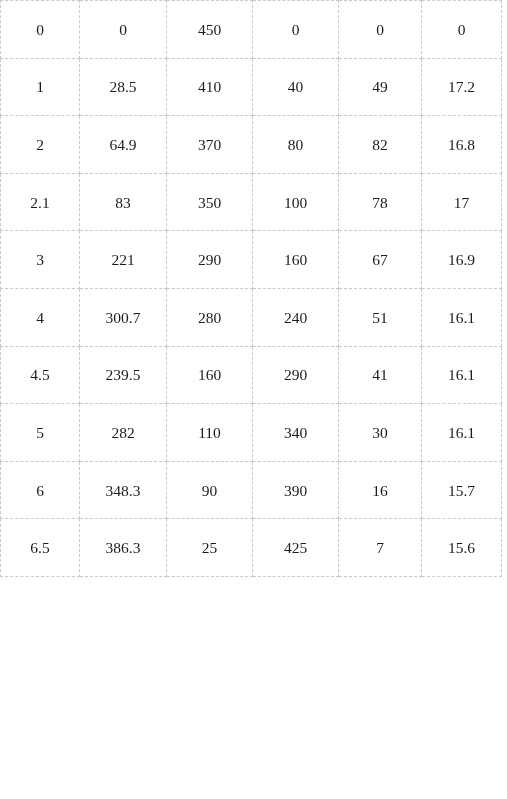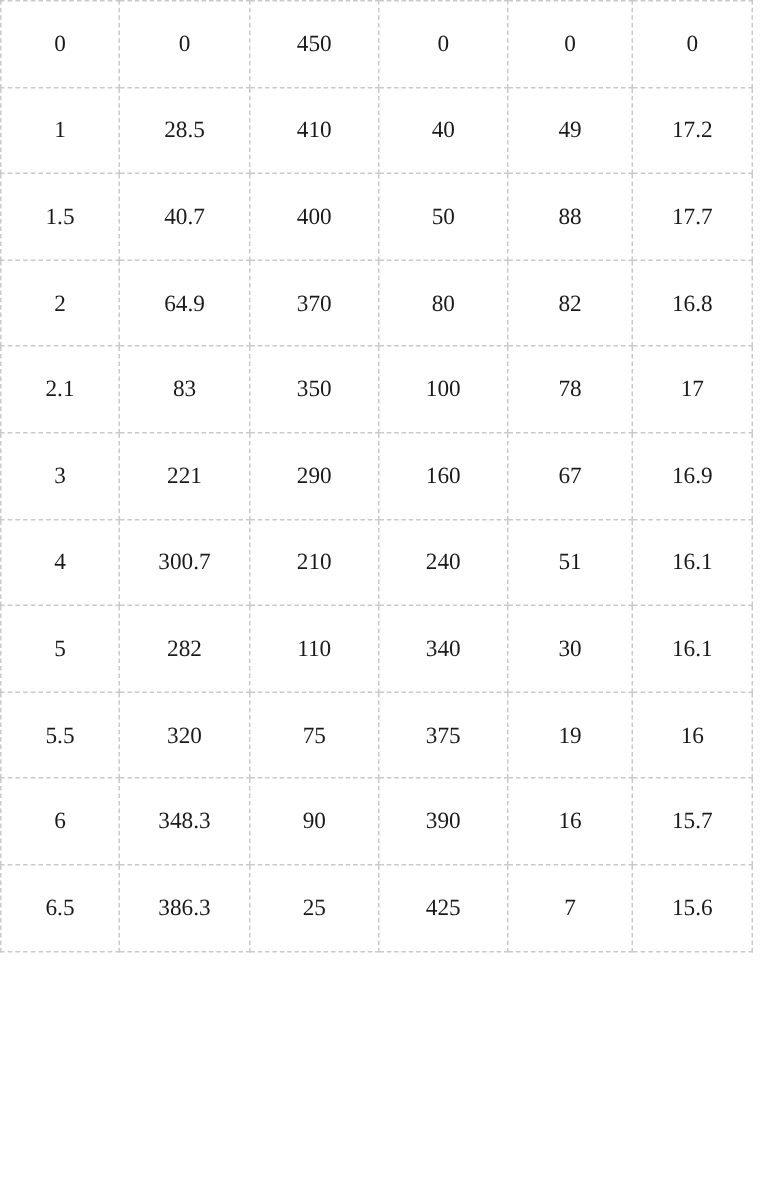--- a/index.html
+++ b/index.html
@@ -72,28 +72,20 @@
         </tr>
         <tr>
           <td>1</td>
           <td>28.5</td>
           <td>410</td>
           <td>40</td>
           <td>49</td>
           <td>17.2</td>
         </tr>
         <tr>
-          <td>1.5</td>
-          <td>40.7</td>
-          <td>400</td>
-          <td>50</td>
-          <td>88</td>
-          <td>17.7</td>
-        </tr>
-        <tr>
           <td>2</td>
           <td>64.9</td>
           <td>370</td>
           <td>80</td>
           <td>82</td>
           <td>16.8</td>
         </tr>
         <tr>
           <td>2.1</td>
           <td>83</td>
@@ -106,40 +98,40 @@
           <td>3</td>
           <td>221</td>
           <td>290</td>
           <td>160</td>
           <td>67</td>
           <td>16.9</td>
         </tr>
         <tr>
           <td>4</td>
           <td>300.7</td>
-          <td>210</td>
+          <td>280</td>
           <td>240</td>
           <td>51</td>
+          <td>16.1</td>
+        </tr>
+        <tr>
+          <td>4.5</td>
+          <td>239.5</td>
+          <td>160</td>
+          <td>290</td>
+          <td>41</td>
           <td>16.1</td>
         </tr>
         <tr>
           <td>5</td>
           <td>282</td>
           <td>110</td>
           <td>340</td>
           <td>30</td>
           <td>16.1</td>
-        </tr>
-        <tr>
-          <td>5.5</td>
-          <td>320</td>
-          <td>75</td>
-          <td>375</td>
-          <td>19</td>
-          <td>16</td>
         </tr>
         <tr>
           <td>6</td>
           <td>348.3</td>
           <td>90</td>
           <td>390</td>
           <td>16</td>
           <td>15.7</td>
         </tr>
         <tr>

